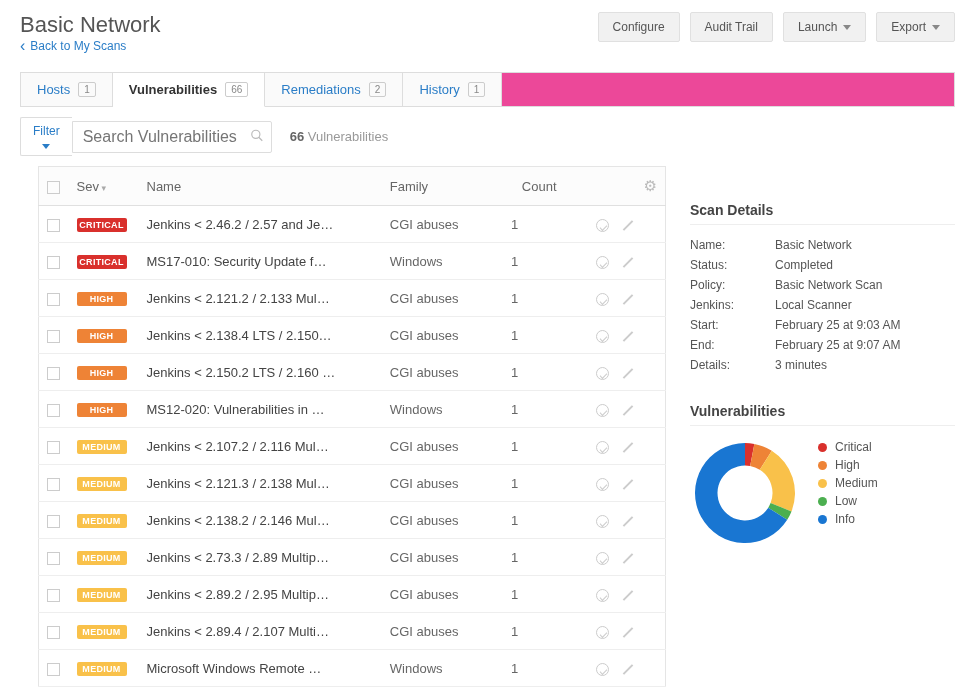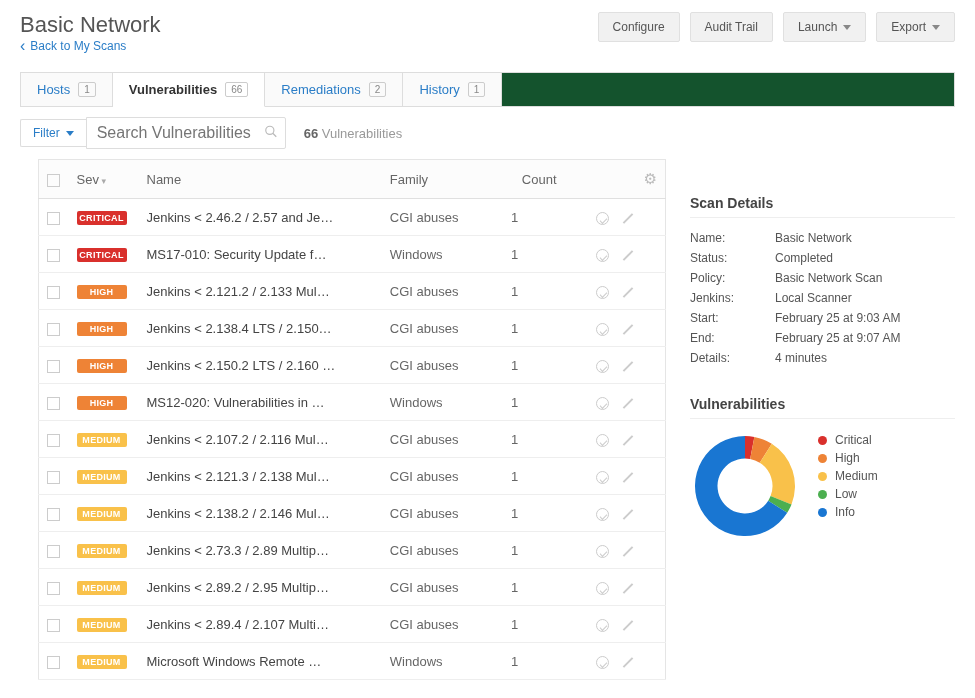--- a/index.html
+++ b/index.html
@@ -4,27 +4,27 @@
 <style>
 * { box-sizing: border-box; margin: 0; padding: 0; }
 body { font-family: -apple-system, "Segoe UI", Arial, sans-serif; font-size: 13px; color: #333; background: #fff; padding: 12px 20px; }
 .header { display: flex; justify-content: space-between; align-items: flex-start; margin-bottom: 18px; }
 .header-left h1 { font-size: 22px; font-weight: 400; color: #555; }
 .back-link { color: #2a7dc7; font-size: 12px; cursor: pointer; display: inline-flex; align-items: center; }
 .back-link::before { content: "‹"; margin-right: 5px; font-size: 16px; line-height: 1; }
 .header-actions { display: flex; gap: 10px; }
 .btn { background: #f1f1f1; border: 1px solid #e0e0e0; color: #555; padding: 7px 14px; font-size: 12px; cursor: pointer; border-radius: 2px; display: inline-flex; align-items: center; gap: 6px; }
 .btn .caret { width: 0; height: 0; border-left: 4px solid transparent; border-right: 4px solid transparent; border-top: 5px solid #888; }
-.tabs { border: 1px solid #ddd; border-bottom: none; display: flex; margin-bottom: 0; background: #14532d; }
+.tabs { border: 1px solid #ddd; border-bottom: none; display: flex; margin-bottom: 0; background: #ec4899; }
 .tab { padding: 9px 16px; font-size: 13px; color: #2a7dc7; cursor: pointer; border-right: 1px solid #ddd; display: flex; align-items: center; gap: 8px; background: #fafafa; border-bottom: 1px solid #ddd; }
 .tab.active { background: #fff; color: #333; font-weight: 600; border-bottom: 1px solid #fff; }
 .tab-count { border: 1px solid #ccc; border-radius: 2px; font-size: 10px; padding: 1px 5px; color: #888; font-weight: 400; }
 .tabs-spacer { flex: 1; border-bottom: 1px solid #ddd; }
 .toolbar { display: flex; align-items: center; gap: 0; padding: 10px 0; }
-.filter-btn { border: 1px solid #ddd; padding: 6px 12px; color: #2a7dc7; font-size: 12px; cursor: pointer; display: flex; align-items: center; gap: 6px; border-radius: 2px 0 0 2px; border-right: none; }
+.filter-btn { border: 1px solid #ddd; padding: 6px 12px; color: #2a7dc7; font-size: 12px; cursor: pointer; display: flex; align-items: center; gap: 6px; border-radius: 2px 0 0 2px; border-right: none; flex-direction: column; }
 .filter-btn .caret { width: 0; height: 0; border-left: 4px solid transparent; border-right: 4px solid transparent; border-top: 5px solid #2a7dc7; }
 .search-box { border: 1px solid #ddd; padding: 6px 30px 6px 10px; font-size: 16px; width: 200px; position: relative; color: #aaa; border-radius: 0 2px 2px 0; }
 .search-wrap { position: relative; }
 .search-wrap .mag { position: absolute; right: 8px; top: 50%; transform: translateY(-50%); color: #bbb; font-size: 13px; }
 .toolbar .summary { margin-left: 18px; font-size: 13px; color: #999; }
 .toolbar .summary b { color: #666; font-weight: 600; }
 .content { display: flex; gap: 24px; align-items: flex-start; }
 .main { flex: 1; margin-left: 18px; }
 .side { width: 265px; margin-top: 36px; }
 .table { width: 100%; border: 1px solid #e5e5e5; border-collapse: collapse; }
@@ -260,21 +260,21 @@
           <div class="details-row">
             <div class="k">Start:</div>
             <div class="v">February 25 at 9:03 AM</div>
           </div>
           <div class="details-row">
             <div class="k">End:</div>
             <div class="v">February 25 at 9:07 AM</div>
           </div>
           <div class="details-row">
             <div class="k">Details:</div>
-            <div class="v">4 minutes</div>
+            <div class="v">3 minutes</div>
           </div>
         </div>
     </div>
     <div class="side-section">
       <div class="panel-title">Vulnerabilities</div>
       <div class="donut-wrap">
         <svg id="donut" width="110" height="110" viewBox="0 0 110 110">
             <path d="M 55 5 A 50 50 0 0 1 64.36906572928623 5.885637463565573 L 60.15298615110743 27.98710060496106 A 27.500000000000004 27.500000000000004 0 0 0 55 27.499999999999996 Z" fill="#d9302c"></path>
             <path d="M 64.36906572928623 5.885637463565573 A 50 50 0 0 1 81.79133974894982 12.783603724899244 L 69.7352368619224 31.780982048694582 A 27.500000000000004 27.500000000000004 0 0 0 60.15298615110743 27.98710060496106 Z" fill="#ee8336"></path>
             <path d="M 81.79133974894982 12.783603724899244 A 50 50 0 0 1 101.48882429441258 73.40622763423389 L 80.56885336192693 65.12342519882864 A 27.500000000000004 27.500000000000004 0 0 0 69.7352368619224 31.780982048694582 Z" fill="#f9c14a"></path>

